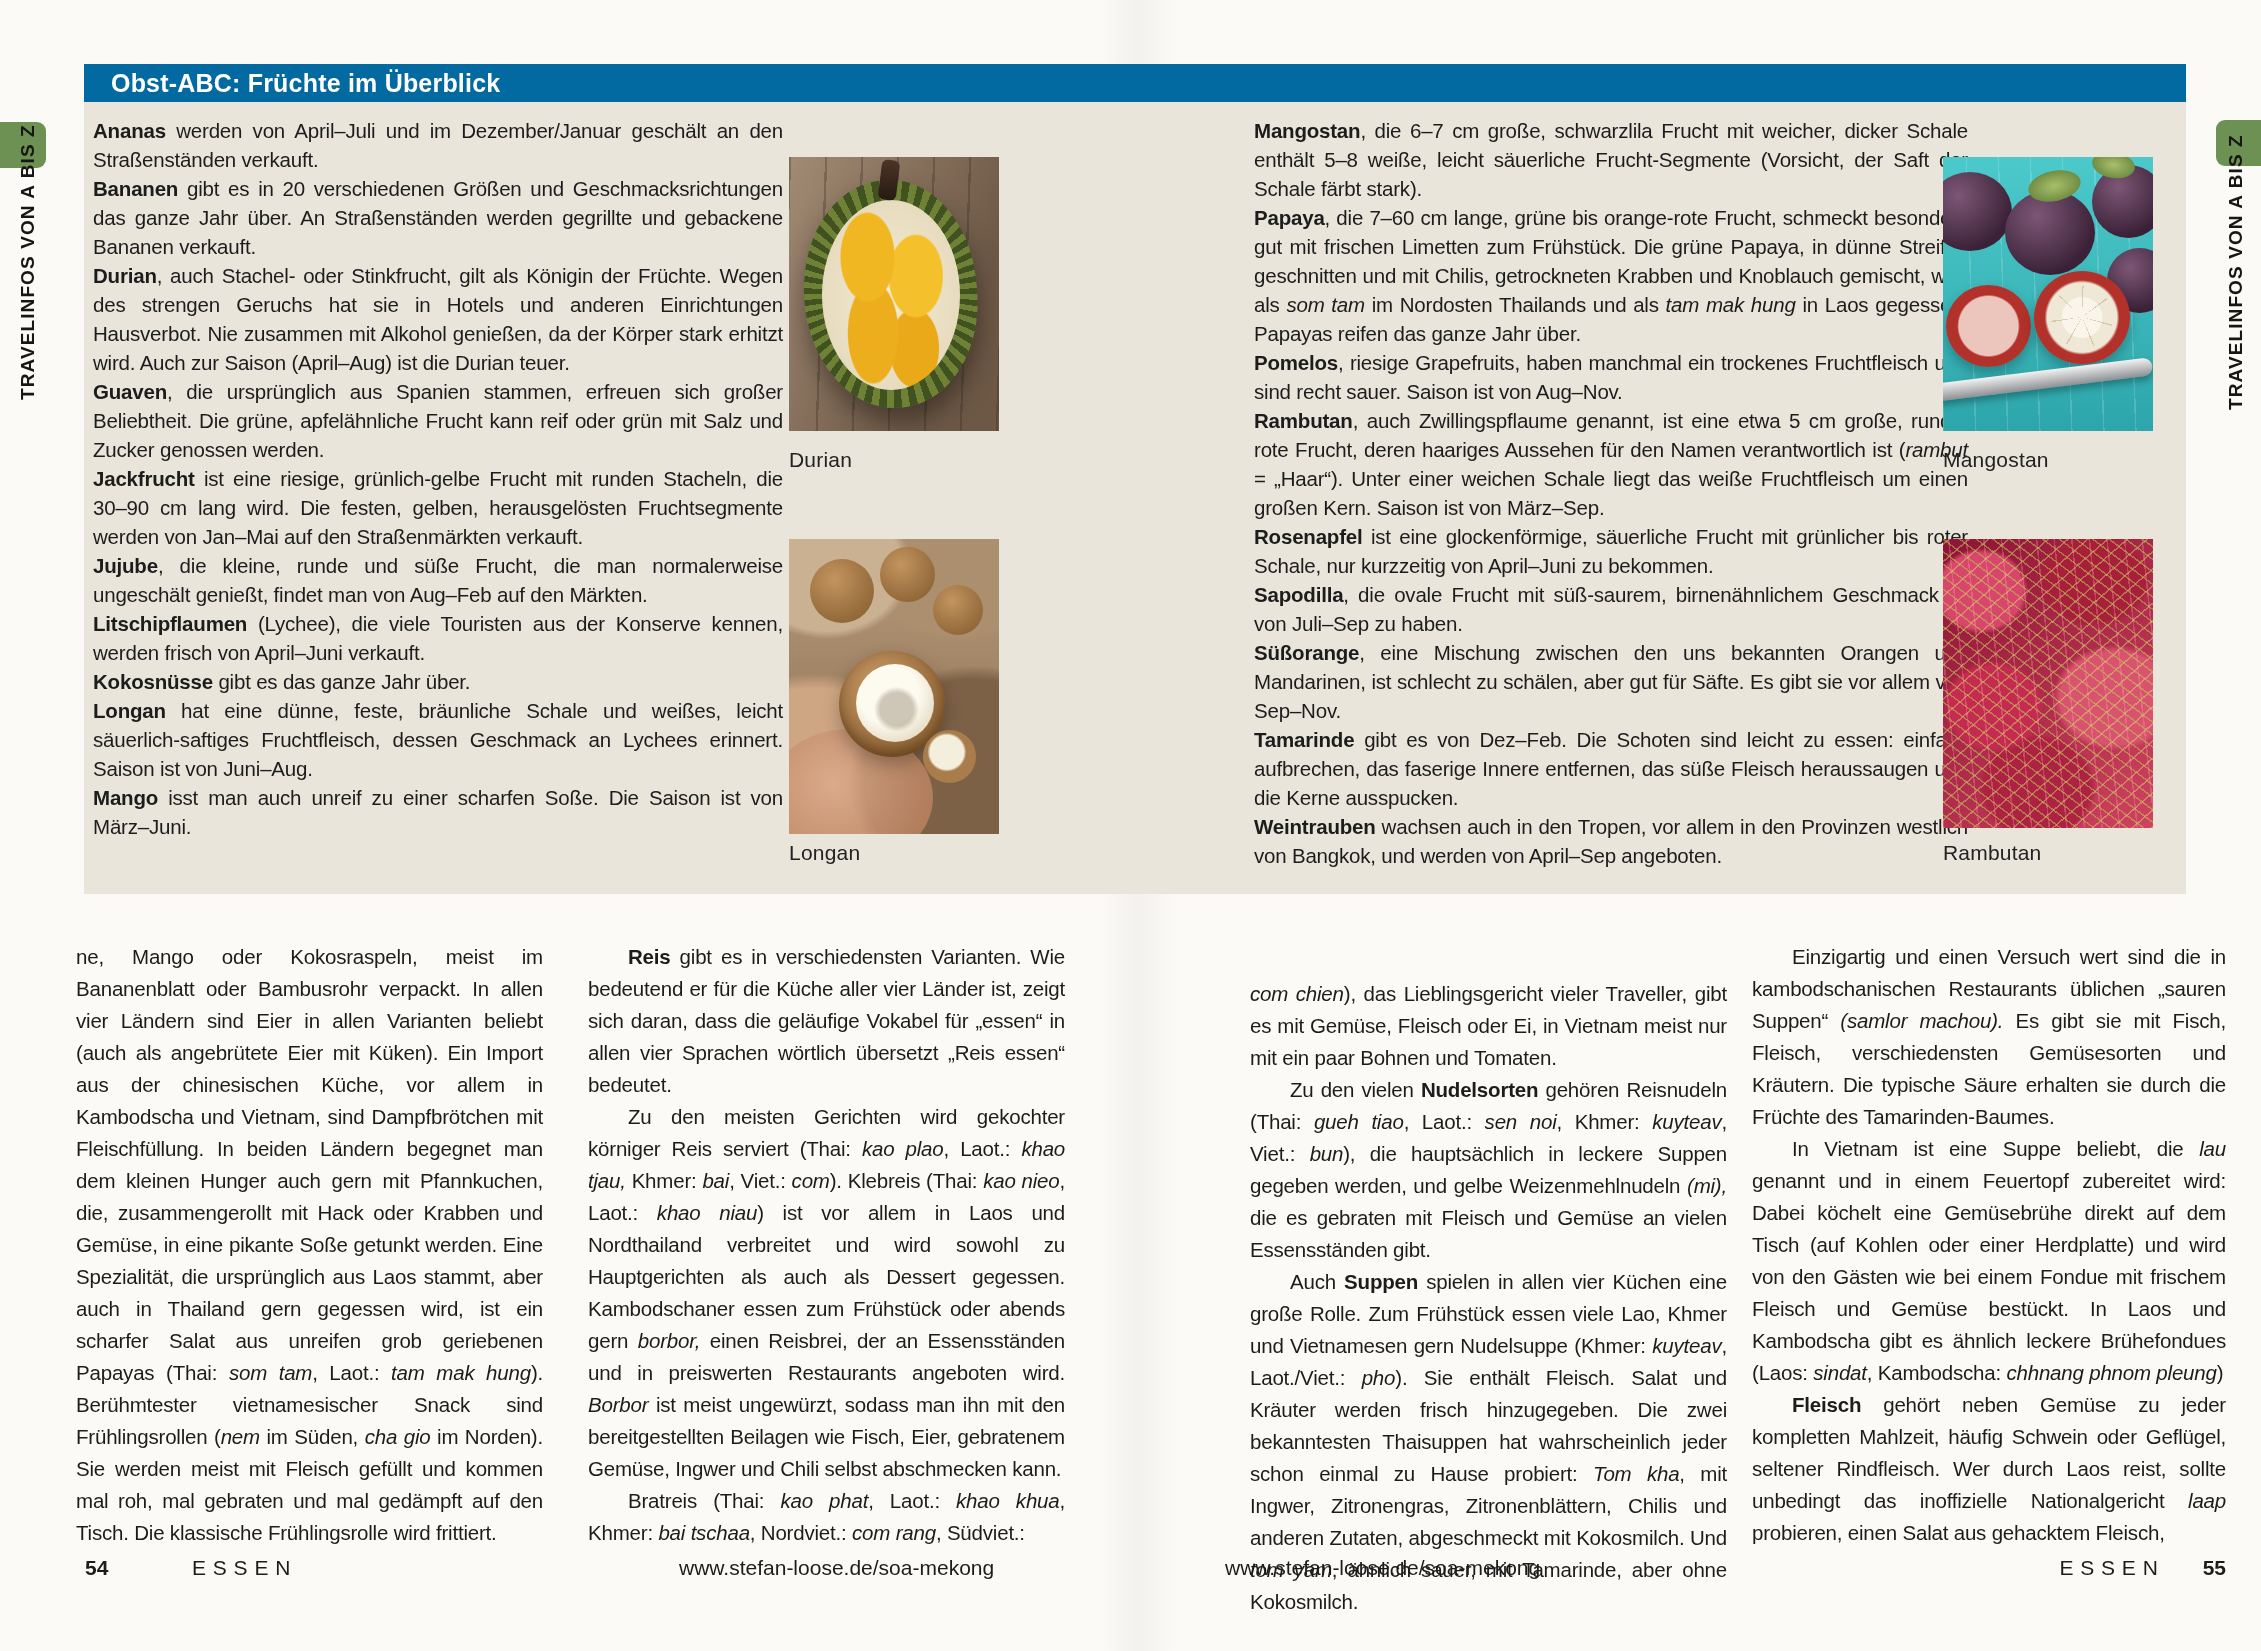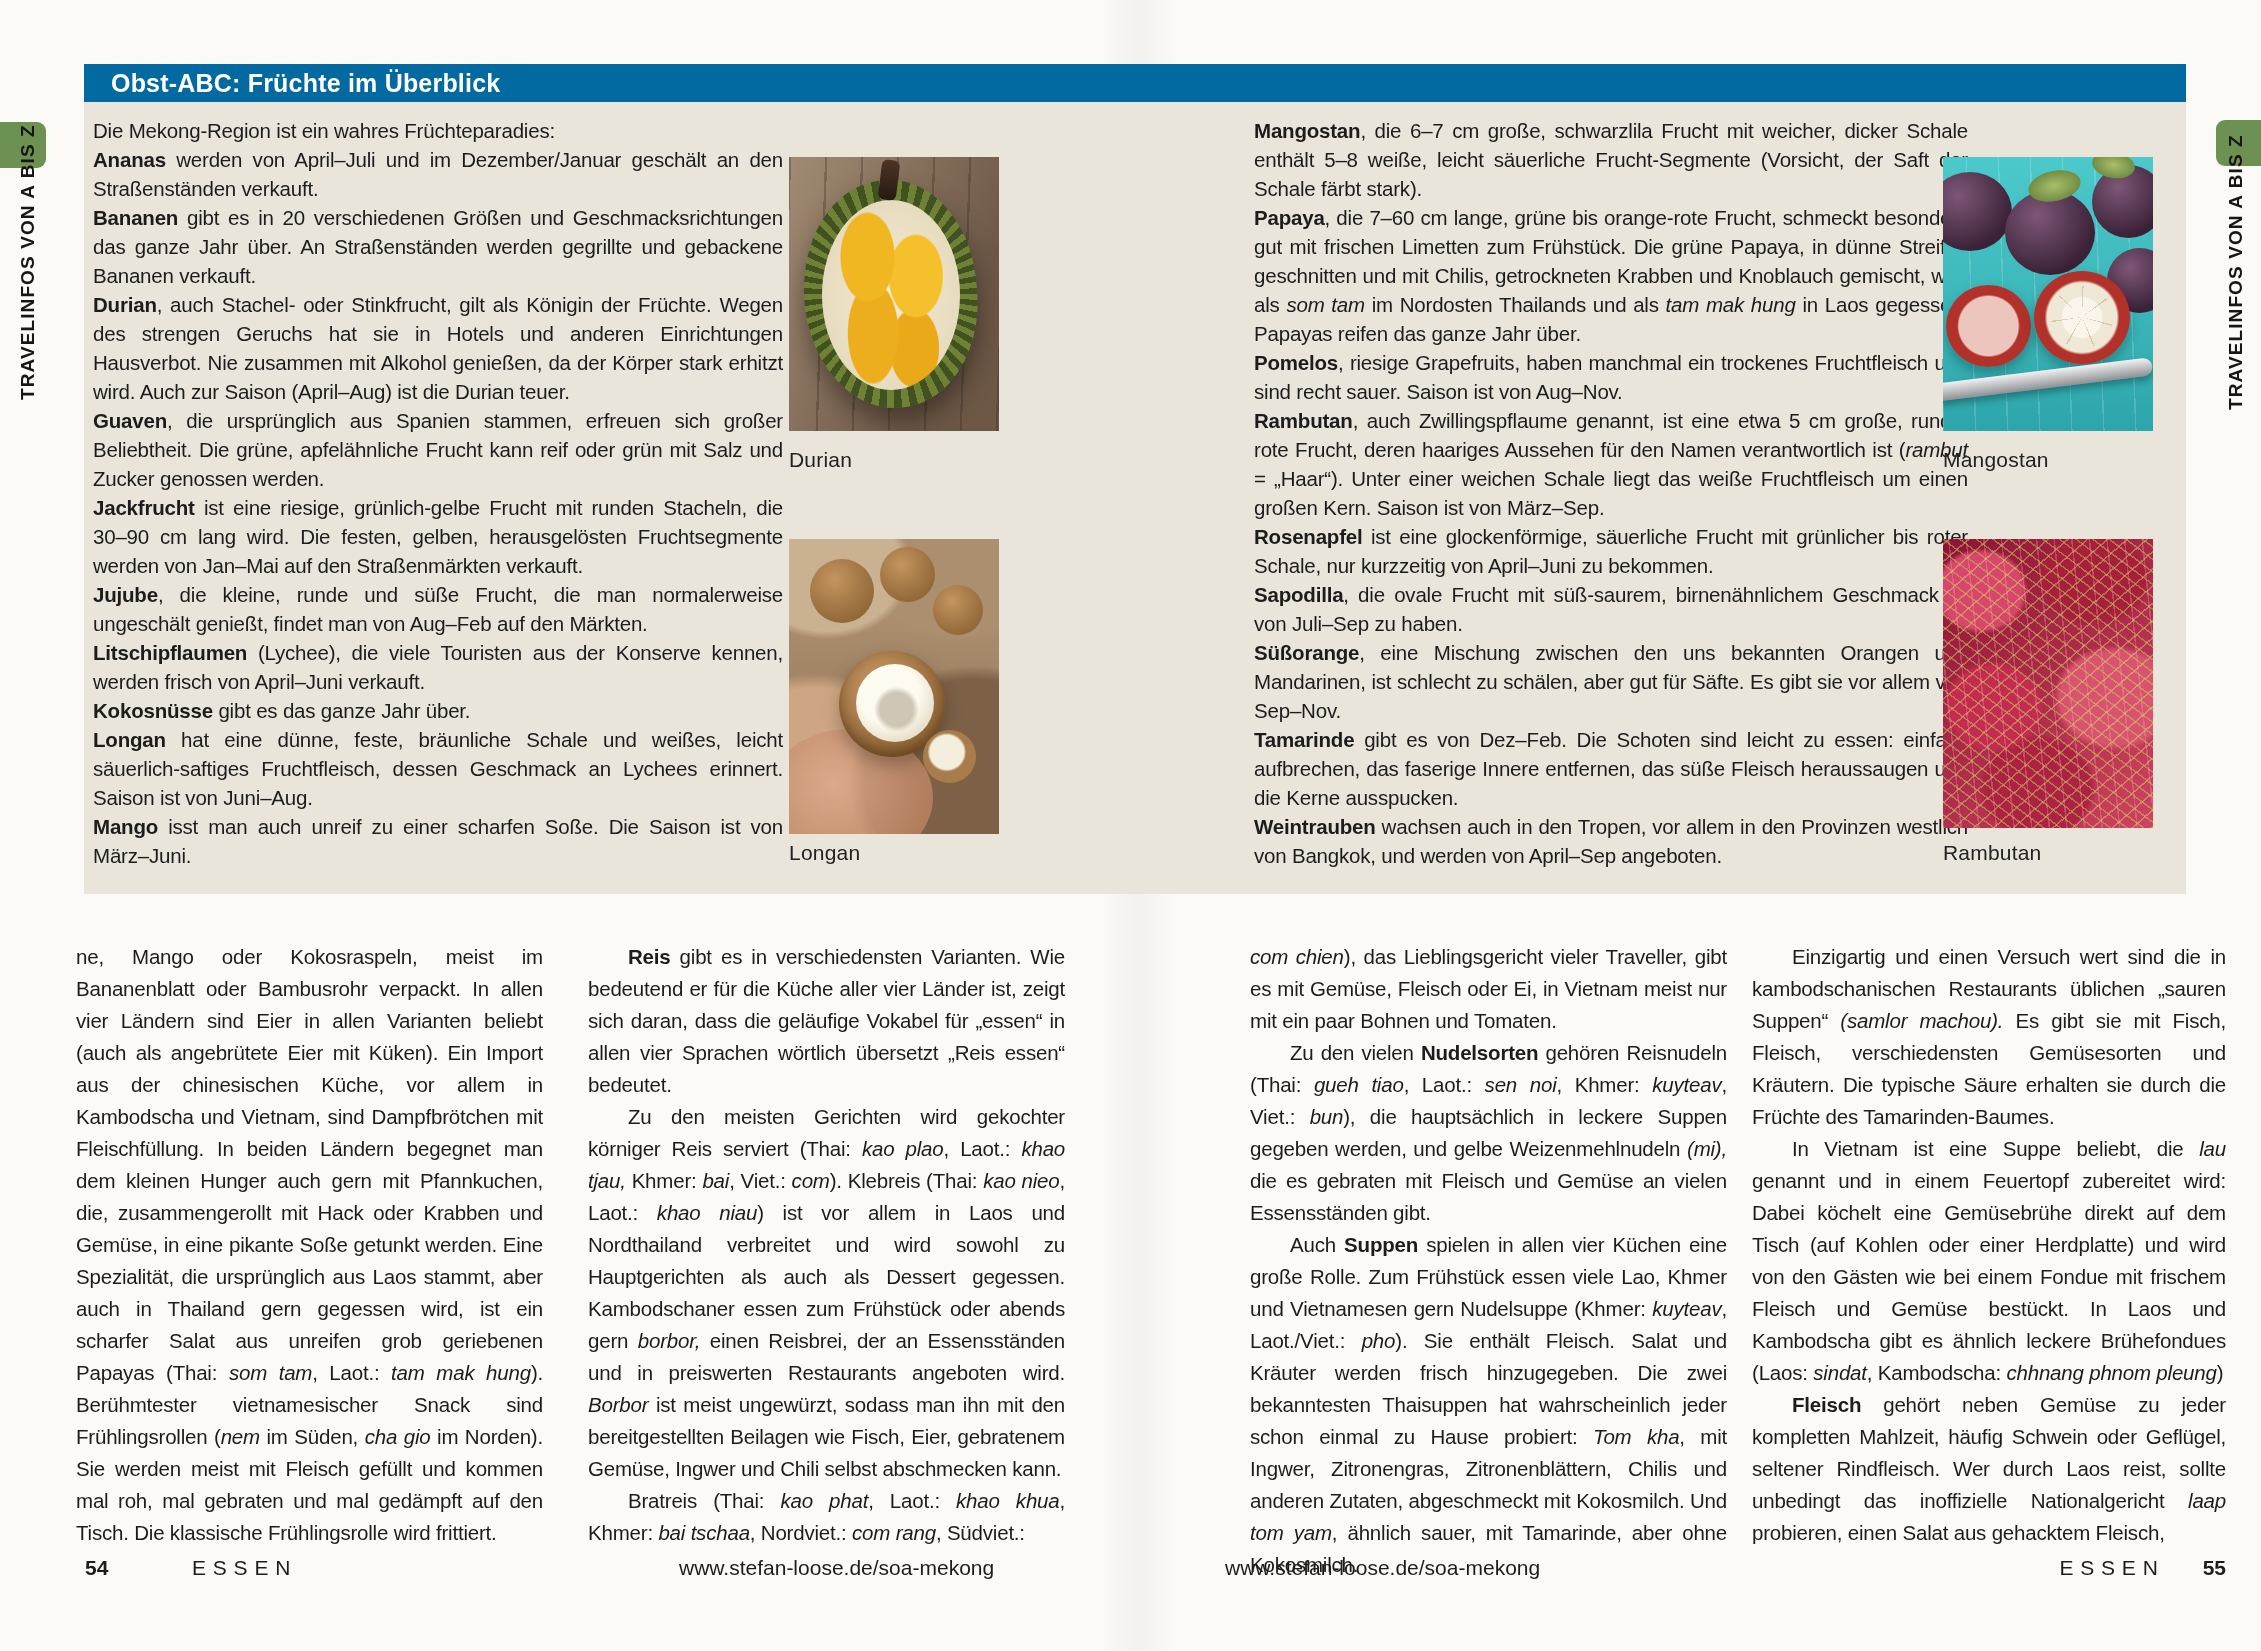--- a/index.html
+++ b/index.html
@@ -161,21 +161,21 @@
       repeating-linear-gradient(37deg, rgba(186,203,74,.50) 0 1.5px, rgba(0,0,0,0) 1.5px 10px),
       repeating-linear-gradient(-41deg, rgba(228,238,126,.38) 0 1.5px, rgba(0,0,0,0) 1.5px 13px),
       repeating-linear-gradient(84deg, rgba(255,160,172,.30) 0 1.5px, rgba(0,0,0,0) 1.5px 17.5px);
   }
   
   .bcol{position:absolute;top:941px;font-size:20.5px;line-height:32px;text-align:justify;letter-spacing:-0.2px;}
   .bcol p{margin:0;}
   .bcol p.ind{text-indent:40px;}
   .bcol1{left:76px;width:467px;}
   .bcol2{left:568px;width:477px;margin-left:20px;}
-  .bcol3{left:1250px;width:477px;}
+  .bcol3{left:1250px;width:477px;margin-top:37px;}
   .bcol4{left:1752px;width:474px;}
   
   .footer-item{position:absolute;top:1556px;font-size:21px;color:#1c1c1c;}
   .fnum{font-weight:700;}
   .fnum-left{left:85px;}
   .fsec-left{left:192px;letter-spacing:6.8px;}
   .furl-left{left:679px;}
   .furl-right{left:1225px;}
   .fright{left:1960px;width:266px;display:flex;justify-content:flex-end;gap:38px;}
   .fsec-right{letter-spacing:6.8px;}
@@ -191,21 +191,20 @@
 <div class="vtext vtext-left">TRAVELINFOS VON A BIS Z</div>
 <div class="tab tab-right"></div>
 <div class="vtext vtext-right">TRAVELINFOS VON A BIS Z</div>
 
 <div class="fruitbox">
   <div class="fruitbox-header">
     <div class="fruitbox-title">Obst-ABC: Früchte im Überblick</div>
   </div>
 
   <div class="boxcol boxcol-left">
-    <p>Die Mekong-Region ist ein wahres Früchteparadies:</p>
     <p><b>Ananas</b> werden von April–Juli und im Dezember/Januar geschält an den Straßenständen verkauft.</p>
     <p><b>Bananen</b> gibt es in 20 verschiedenen Größen und Geschmacksrichtungen das ganze Jahr über. An Straßenständen werden gegrillte und gebackene Bananen verkauft.</p>
     <p><b>Durian</b>, auch Stachel- oder Stinkfrucht, gilt als Königin der Früchte. Wegen des strengen Geruchs hat sie in Hotels und anderen Einrichtungen Hausverbot. Nie zusammen mit Alkohol genießen, da der Körper stark erhitzt wird. Auch zur Saison (April–Aug) ist die Durian teuer.</p>
     <p><b>Guaven</b>, die ursprünglich aus Spanien stammen, erfreuen sich großer Beliebtheit. Die grüne, apfelähnliche Frucht kann reif oder grün mit Salz und Zucker genossen werden.</p>
     <p><b>Jackfrucht</b> ist eine riesige, grünlich-gelbe Frucht mit runden Stacheln, die 30–90 cm lang wird. Die festen, gelben, herausgelösten Fruchtsegmente werden von Jan–Mai auf den Straßenmärkten verkauft.</p>
     <p><b>Jujube</b>, die kleine, runde und süße Frucht, die man normalerweise ungeschält genießt, findet man von Aug–Feb auf den Märkten.</p>
     <p><b>Litschipflaumen</b> (Lychee), die viele Touristen aus der Konserve kennen, werden frisch von April–Juni verkauft.</p>
     <p><b>Kokosnüsse</b> gibt es das ganze Jahr über.</p>
     <p><b>Longan</b> hat eine dünne, feste, bräunliche Schale und weißes, leicht säuerlich-saftiges Fruchtfleisch, dessen Geschmack an Lychees erinnert. Saison ist von Juni–Aug.</p>
     <p><b>Mango</b> isst man auch unreif zu einer scharfen Soße. Die Saison ist von März–Juni.</p>

